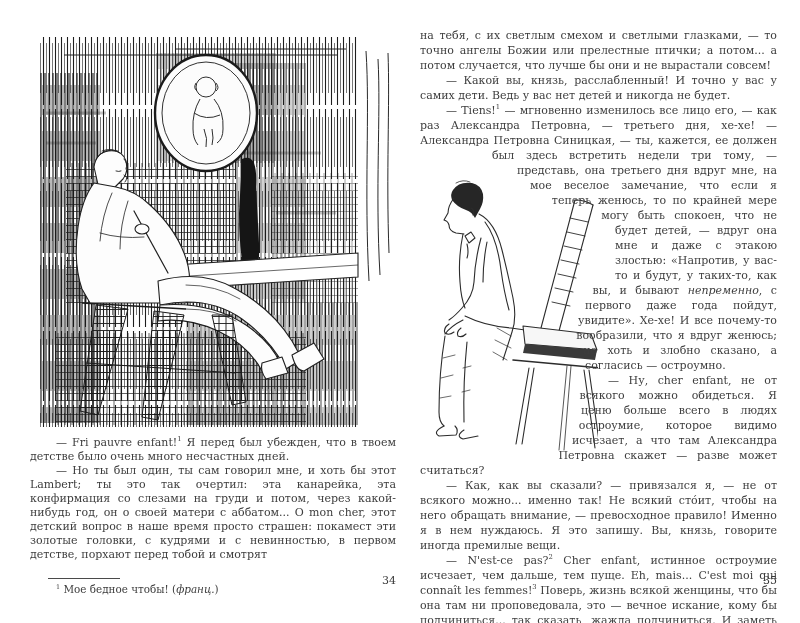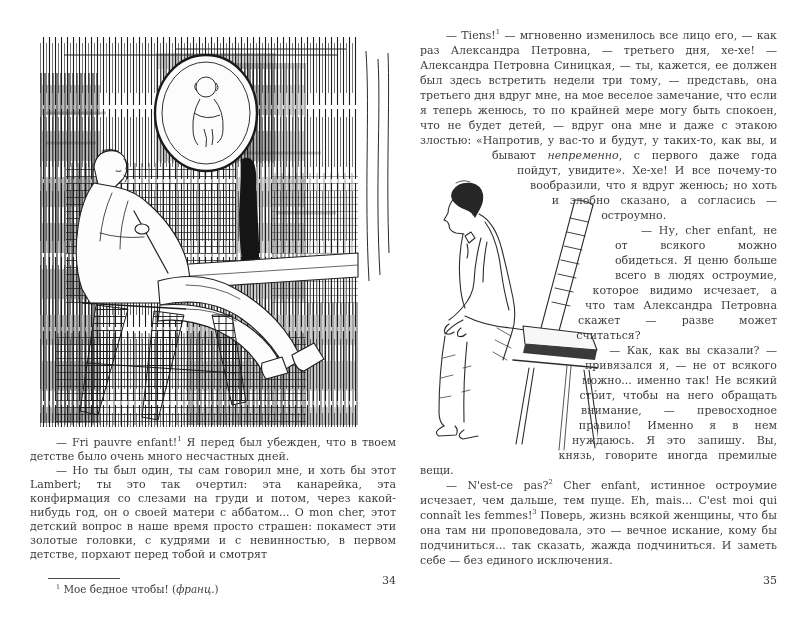--- a/index.html
+++ b/index.html
@@ -172,20 +172,22 @@
           <path d="M106 190l-13 76M111 190l-12 76"></path>
           <path d="M166 192l11 78M161 192l11 78"></path>
           <path d="M144 188l-8 84M148 188l-7 84" stroke-width="0.8"></path>
         </g>
       </g>
     </svg>
 
     <div class="text-block text-right">
       <div class="wrap-float"></div>
       <div>
+          <p class="para noindent"><span>на тебя, с их светлым смехом и светлыми глазками, — то точно ангелы Божии или прелестные птички; а потом... а потом случается, что лучше бы они и не вырастали совсем!</span></p>
+          <p class="para"><span>— Какой вы, князь, расслабленный! И точно у вас у самих дети. Ведь у вас нет детей и никогда не будет.</span></p>
           <p class="para"><span>— Tiens!</span><sup>1</sup><span> — мгновенно изменилось все лицо его, — как раз Александра Петровна, — третьего дня, хе-хе! — Александра Петровна Синицкая, — ты, кажется, ее должен был здесь встретить недели три тому, — представь, она третьего дня вдруг мне, на мое веселое замечание, что если я теперь женюсь, то по крайней мере могу быть спокоен, что не будет детей, — вдруг она мне и даже с этакою злостью: «Напротив, у вас-то и будут, у таких-то, как вы, и бывают </span><i>непременно</i><span>, с первого даже года пойдут, увидите». Хе-хе! И все почему-то вообразили, что я вдруг женюсь; но хоть и злобно сказано, а согласись — остроумно.</span></p>
           <p class="para"><span>— Ну, cher enfant, не от всякого можно обидеться. Я ценю больше всего в людях остроумие, которое видимо исчезает, а что там Александра Петровна скажет — разве может считаться?</span></p>
           <p class="para"><span>— Как, как вы сказали? — привязался я, — не от всякого можно... именно так! Не всякий сто́ит, чтобы на него обращать внимание, — превосходное правило! Именно я в нем нуждаюсь. Я это запишу. Вы, князь, говорите иногда премилые вещи.</span></p>
           <p class="para"><span>— N'est-ce pas?</span><sup>2</sup><span> Cher enfant, истинное остроумие исчезает, чем дальше, тем пуще. Eh, mais... C'est moi qui connaît les femmes!</span><sup>3</sup><span> Поверь, жизнь всякой женщины, что бы она там ни проповедовала, это — вечное искание, кому бы подчиниться... так сказать, жажда подчиниться. И заметь себе — без единого исключения.</span></p>
         </div>
 
     </div>
 
     <div class="pagenum pagenum-right">35</div>
   </section>

